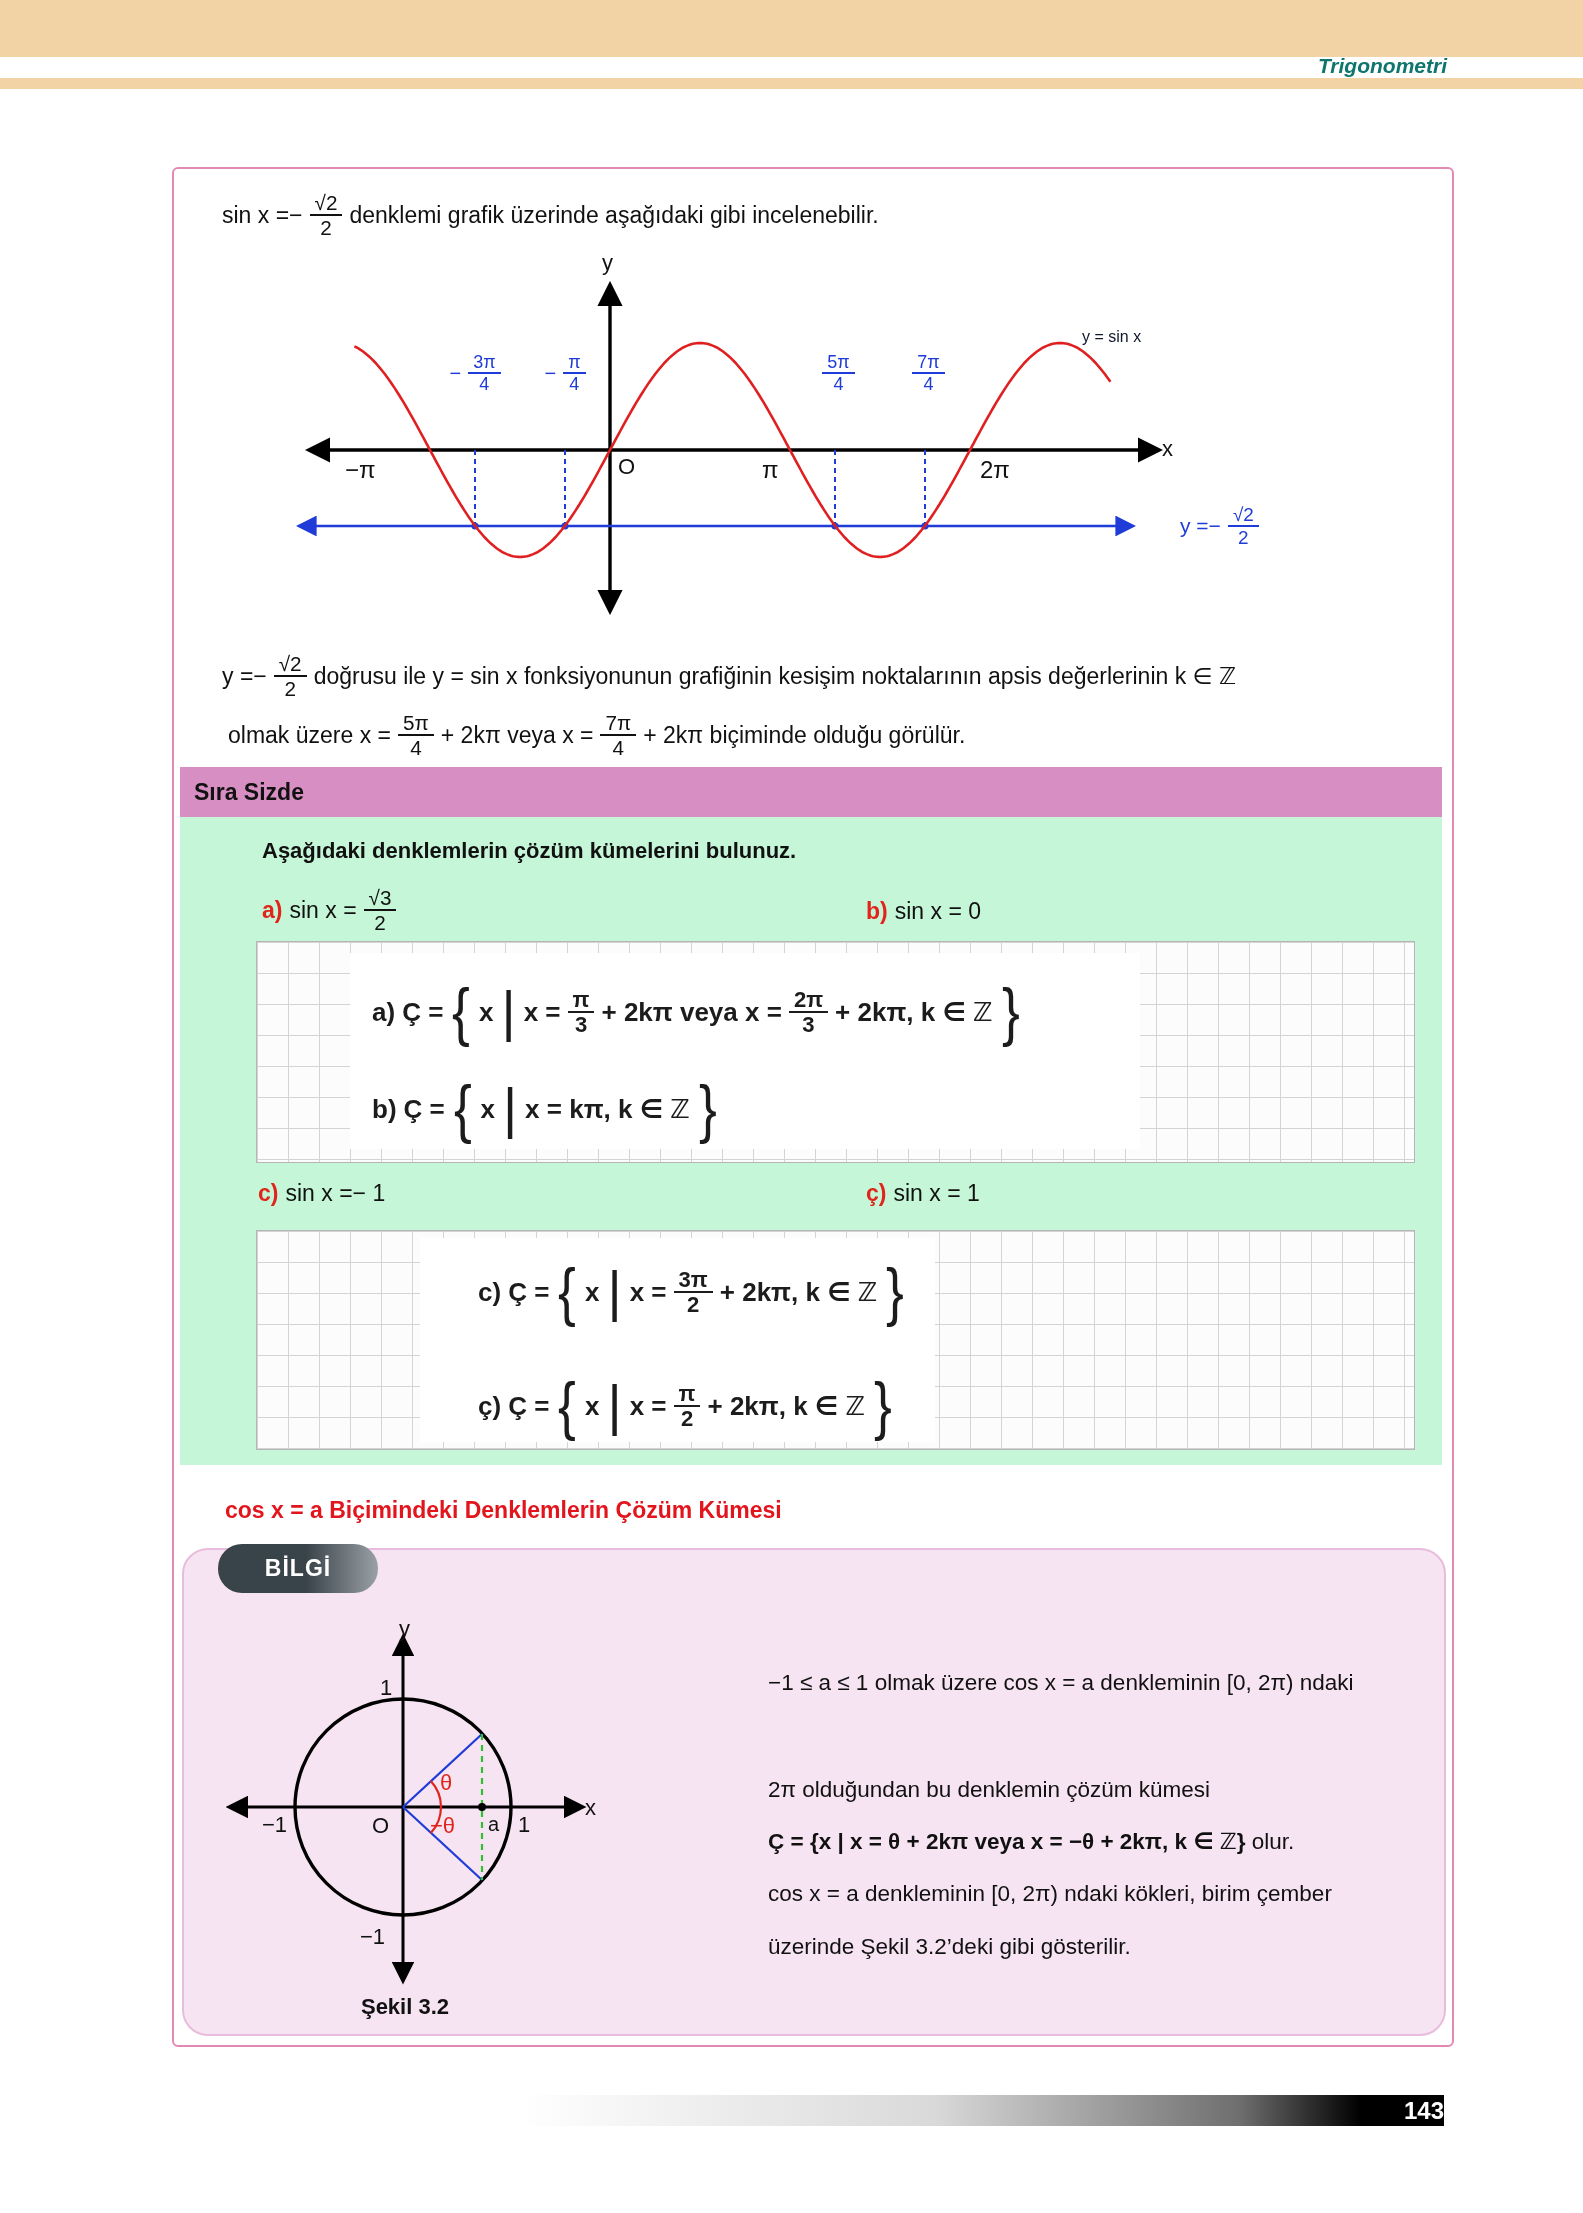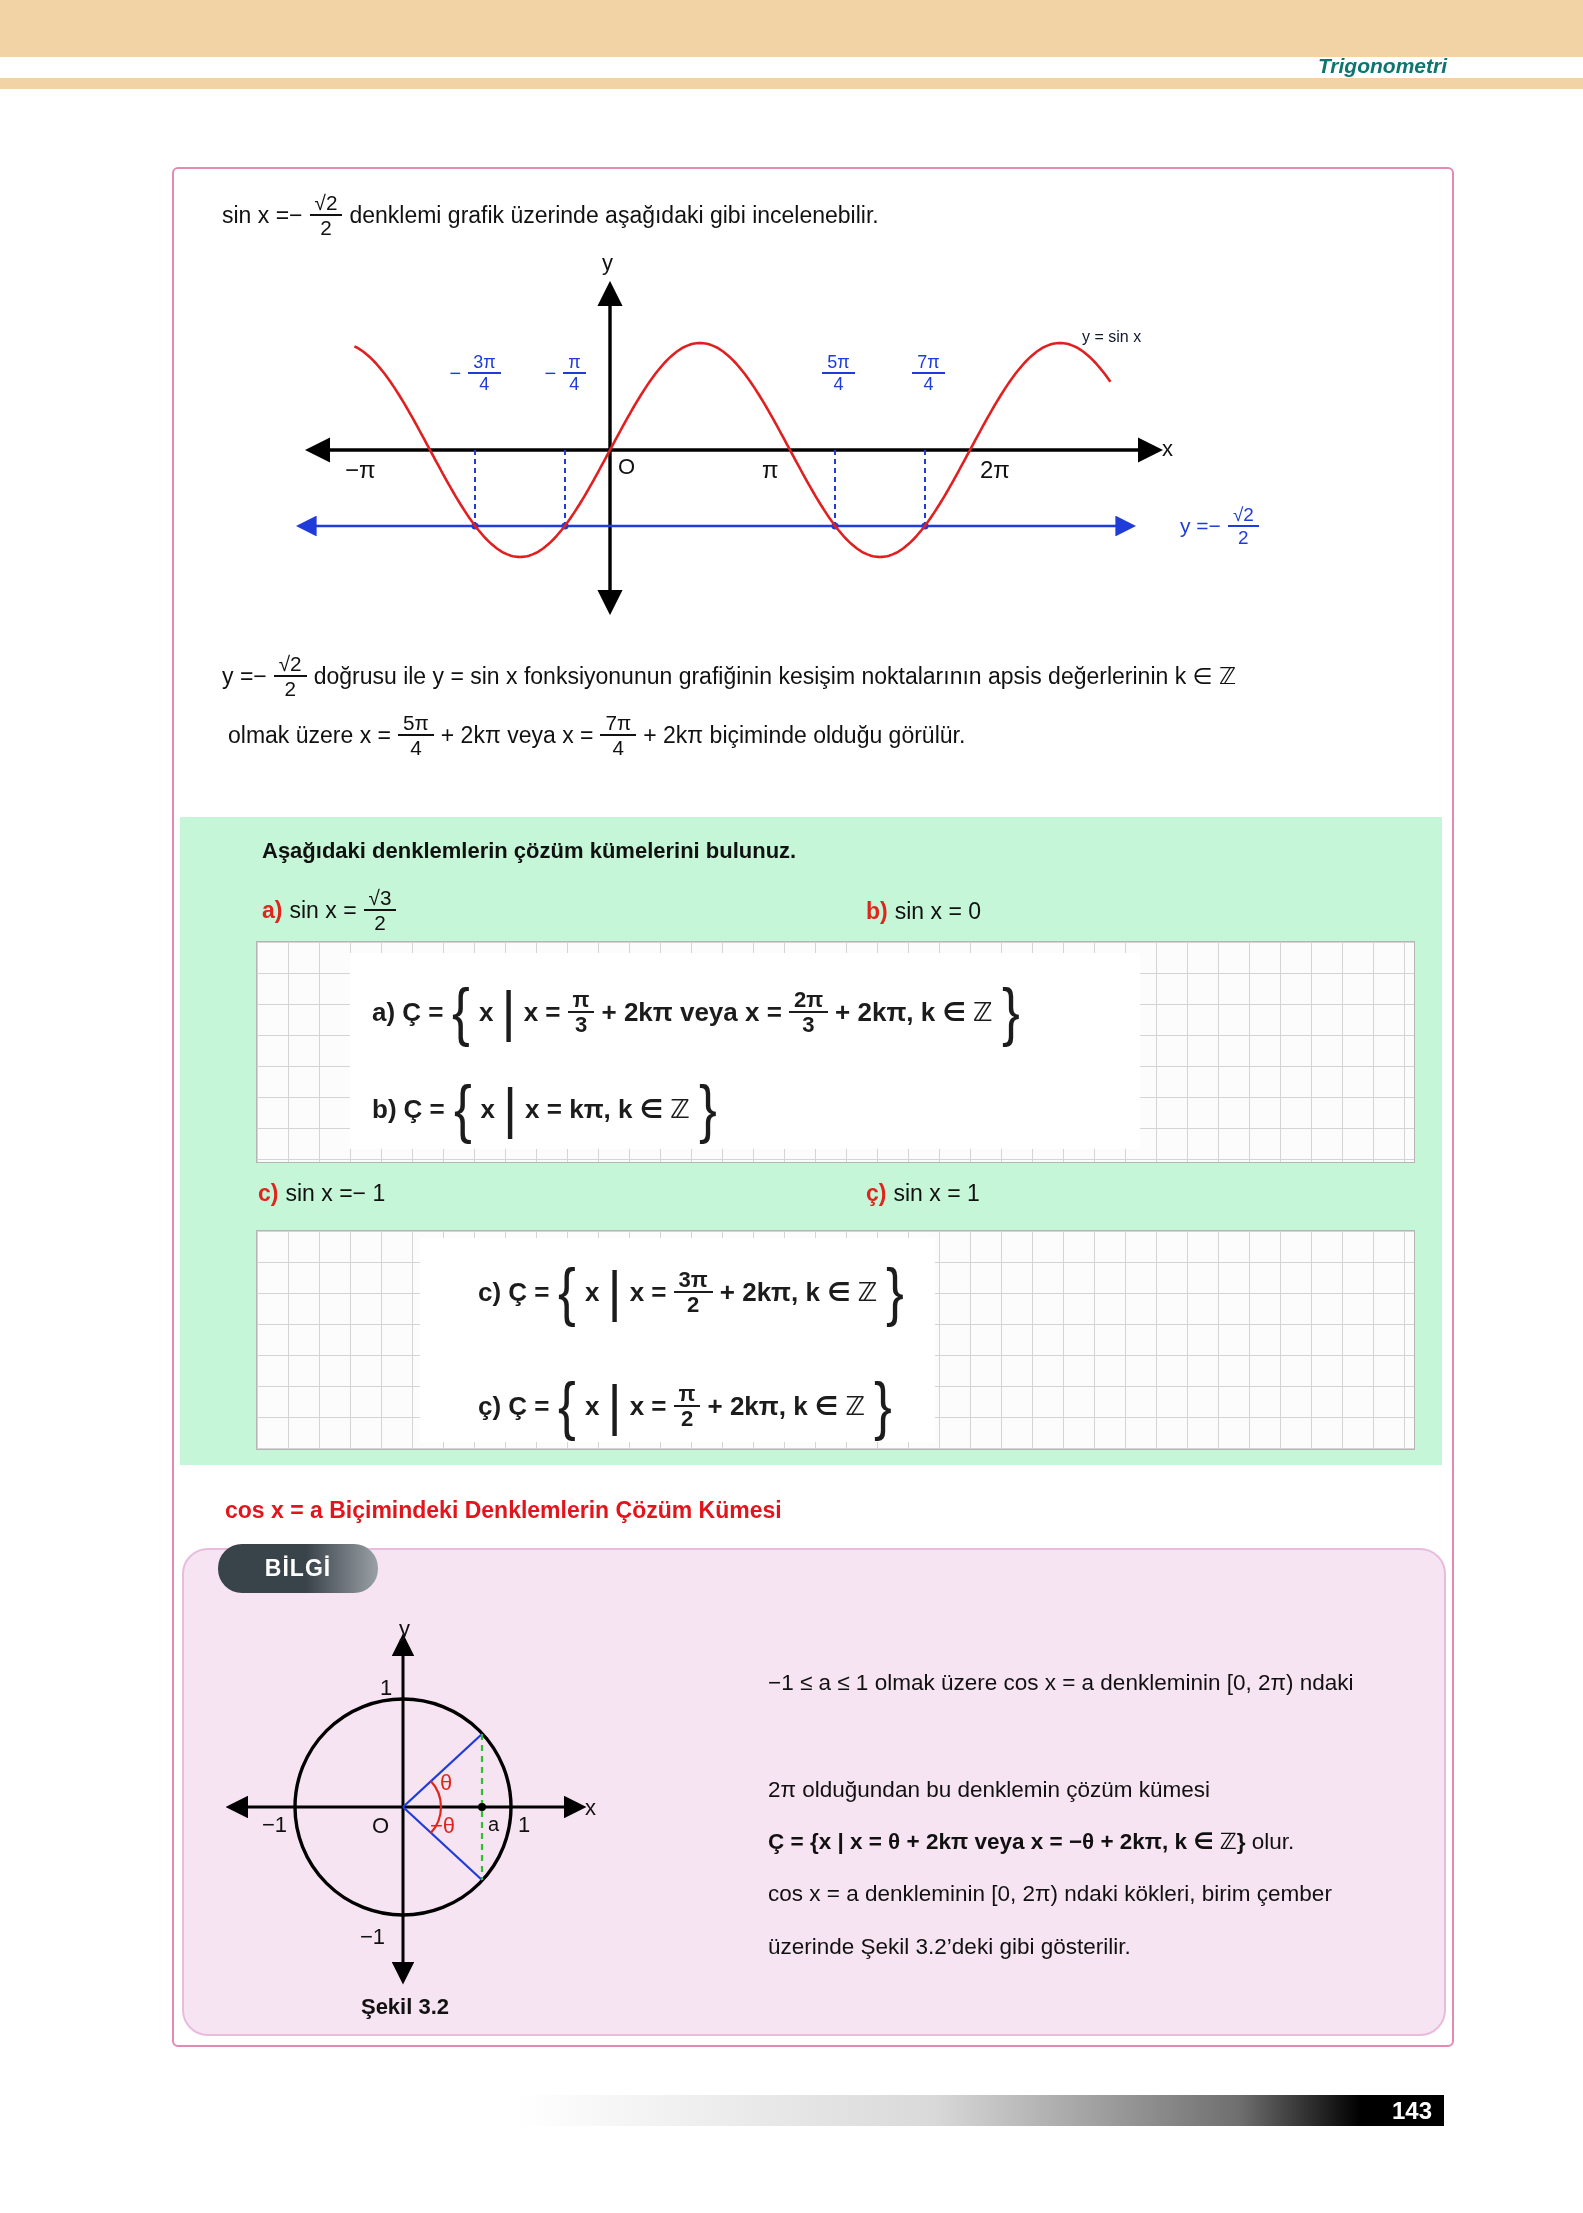--- a/index.html
+++ b/index.html
@@ -49,21 +49,21 @@
   .bilgi-box{left:182px;top:1548px;width:1260px;height:484px;background:#f7e4f2;border:2px solid #e8bcdc;border-radius:26px;}
   .bilgi-tab{left:218px;top:1544px;width:160px;height:49px;border-radius:24px;
      background:linear-gradient(90deg,#39434a 0%,#39434a 55%,#9aa1a5 100%);
      display:flex;align-items:center;justify-content:center;color:#fff;font-size:23px;font-weight:bold;letter-spacing:1px;}
   .bline{font-size:22.5px;white-space:nowrap;margin-left:46px;}
   .fig-label{font-size:22px;}
   .fig-caption{left:330px;top:1994px;width:150px;text-align:center;font-size:22px;font-weight:bold;}
 
   .footer-bar{left:518px;top:2095px;width:926px;height:31px;
      background:linear-gradient(to right,#ffffff 0%,#d9d9d9 45%,#6e6e6e 78%,#000000 91%);
-     display:flex;align-items:center;justify-content:flex-end;padding-right:12px;box-sizing:border-box;
+     display:flex;align-items:center;justify-content:flex-end;box-sizing:border-box;
      color:#fff;font-size:24px;font-weight:bold;}
 </style>
 </head>
 <body>
 
 <div class="page">
 
   <div class="abs band-top"></div>
   <div class="abs chapter-title">Trigonometri</div>
   <div class="abs band-thin"></div>
@@ -164,20 +164,23 @@
         <span class="den">4</span>
       </span>
     <span>+ 2kπ veya x =</span>
     <span class="frac">
         <span class="num">7π</span>
         <span class="den">4</span>
       </span>
     <span>+ 2kπ  biçiminde olduğu görülür.</span>
   </div>
 
+  <div class="abs sira-bar">
+    <span>Sıra Sizde</span>
+  </div>
   <div class="abs green-area"></div>
   <div class="abs instruction">Aşağıdaki denklemlerin çözüm kümelerini bulunuz.</div>
 
   <div class="abs mrow prob" style="left:262px;top:878px;height:64px">
     <b class="red">a)</b>
     <span>sin x =</span>
     <span class="frac">
         <span class="num">√3</span>
         <span class="den">2</span>
       </span>

